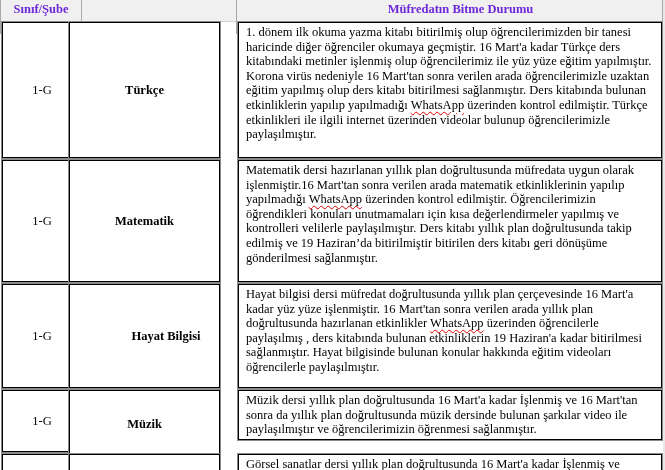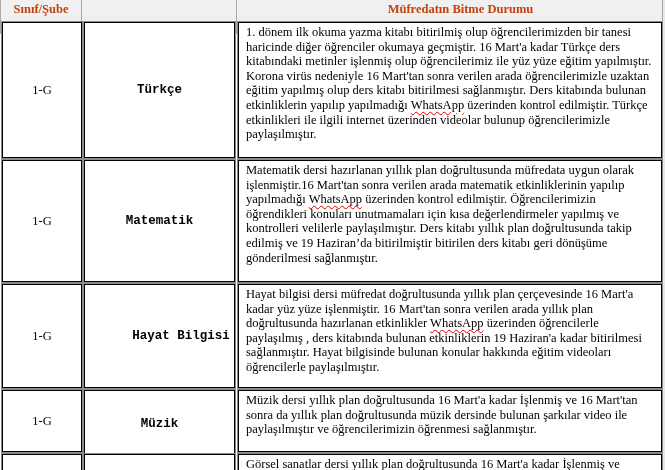--- a/index.html
+++ b/index.html
@@ -24,38 +24,38 @@
     border-bottom: 1px solid #d0d0d0;
   }
   .hcell {
     position: absolute;
     top: 0;
     height: 34px;
     line-height: 18px;
     text-align: center;
     font-weight: bold;
     font-size: 12.5px;
-    color: #c2410c;
+    color: #6d28d9;
     box-sizing: border-box;
   }
   .hcell.sep { border-right: 1px solid #a9a9a9; }
   .hc1 { left: 0; width: 82px; border-left: 1px solid #a9a9a9; }
   .hc2 { left: 82px; width: 154px; margin-top: 44px; }
   .hc3 { left: 236px; width: 427px; border-left: 1px solid #a9a9a9; border-right: 1px solid #a9a9a9; padding-left: 22px;}
 
   .cell {
     position: absolute;
     box-sizing: border-box;
     border: 1px solid #000;
     outline: 1px solid #8a8a8a;
     outline-offset: 0;
     background: #fff;
   }
   .c1 { left: 2px; width: 80px; }
-  .c2 { left: 84px; width: 151px; font-family: Liberation Mono, monospace; }
+  .c2 { left: 69px; width: 151px; }
   .c3 { left: 238px; width: 424px; }
 
   .center {
     display: flex;
     align-items: center;
     justify-content: center;
     font-size: 12.5px;
   }
   .bold { font-weight: bold; }
   .body-text {
@@ -100,21 +100,21 @@
 
 <div>
   <div class="cell c1 center" style="top:284px;height:104px;">1-G</div>
   <div class="cell c2 center bold" style="top:284px;height:104px;padding-left:43px;">Hayat Bilgisi</div>
   <div class="cell c3 body-text" style="top:284px;height:104px;"><span>Hayat bilgisi dersi müfredat doğrultusunda yıllık plan çerçevesinde 16 Mart'a kadar yüz yüze işlenmiştir. 16 Mart'tan sonra verilen arada yıllık plan doğrultusunda hazırlanan etkinlikler </span><span class="spell">WhatsApp</span><span> üzerinden öğrencilerle paylaşılmış , ders kitabında bulunan etkinliklerin 19 Haziran'a kadar bitirilmesi sağlanmıştır. Hayat bilgisinde bulunan konular hakkında eğitim videoları öğrencilerle paylaşılmıştır.</span></div>
 </div>
 
 <div>
   <div class="cell c1 center" style="top:390px;height:62px;">1-G</div>
   <div class="cell c2 center bold" style="top:390px;height:68px;">Müzik</div>
-  <div class="cell c3 body-text" style="top:390px;height:62px;"><span>Müzik dersi yıllık plan doğrultusunda 16 Mart'a kadar İşlenmiş ve 16 Mart'tan sonra da yıllık plan doğrultusunda  müzik dersinde bulunan şarkılar  video ile paylaşılmıştır ve öğrencilerimizin öğrenmesi sağlanmıştır.</span></div>
+  <div class="cell c3 body-text" style="top:390px;height:50px;"><span>Müzik dersi yıllık plan doğrultusunda 16 Mart'a kadar İşlenmiş ve 16 Mart'tan sonra da yıllık plan doğrultusunda  müzik dersinde bulunan şarkılar  video ile paylaşılmıştır ve öğrencilerimizin öğrenmesi sağlanmıştır.</span></div>
 </div>
 
 <div>
   <div class="cell c1 center" style="top:454px;height:40px;"></div>
   <div class="cell c2 center bold" style="top:454px;height:40px;"></div>
   <div class="cell c3 body-text" style="top:454px;height:40px;"><span>Görsel sanatlar dersi yıllık plan doğrultusunda 16 Mart'a kadar İşlenmiş ve</span></div>
 </div>
 
 <div class="rightbar"></div>
 

